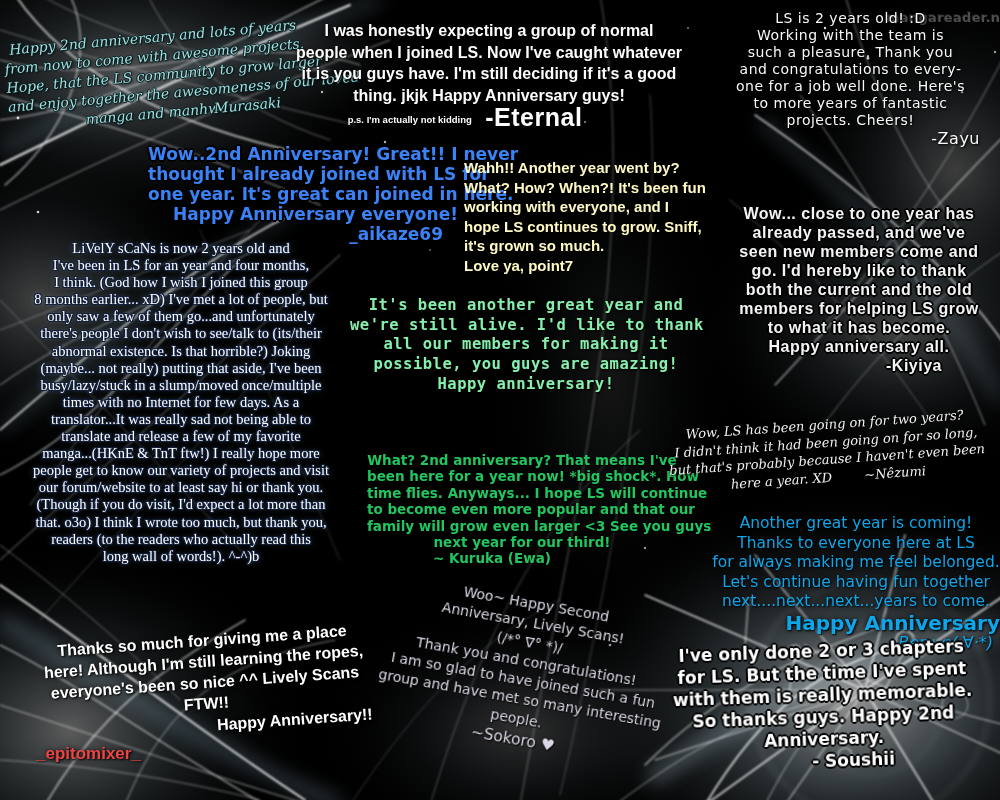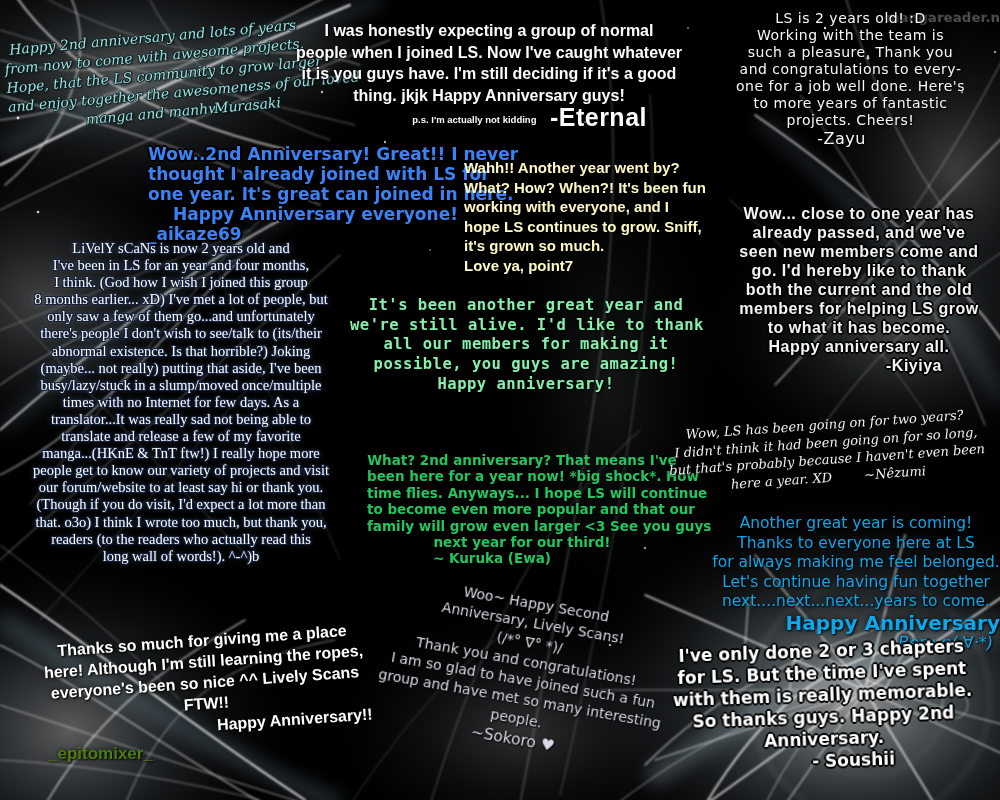--- a/index.html
+++ b/index.html
@@ -18,31 +18,31 @@
       -1px -1px 0 #13213d,1px -1px 0 #13213d,-1px 1px 0 #13213d,1px 1px 0 #13213d,0 0 6px rgba(150,180,230,.55);}
   .soft{text-shadow:1px 1px 2px rgba(0,0,0,.95),0 0 5px rgba(0,0,0,.85);}
 
   .m-murasaki{left:6px;top:28px;width:300px;transform:rotate(-5deg);text-align:center;
     font:italic 14px/19px "DejaVu Serif",serif;color:#a9dcda;
     text-shadow:-1px 0 0 #062226,1px 0 0 #062226,0 -1px 0 #062226,0 1px 0 #062226,1px 1px 2px #000;}
   .m-murasaki .sig{position:absolute;right:28px;bottom:0;}
 
   .m-eternal{left:283px;top:20px;width:412px;text-align:center;
     font:bold 16px/21.5px "Liberation Sans",sans-serif;color:#fdfdfd;}
-  .m-eternal .sigrow{text-align:right;padding-right:48px;margin-top:1px;}
+  .m-eternal .sigrow{padding-right:48px;margin-top:1px;}
   .m-eternal .ps{font-size:9.5px;margin-right:9px;vertical-align:3px;}
   .m-eternal .sig{font-size:25px;letter-spacing:.5px;}
 
   .m-zayu{left:703px;top:10px;width:295px;text-align:center;
     font:14px/17px "DejaVu Sans",sans-serif;color:#f8f8f8;letter-spacing:.5px;}
-  .m-zayu .sig{display:block;text-align:center;padding-right:18px;font-size:16px;margin-top:1px;}
+  .m-zayu .sig{display:block;text-align:right;padding-right:18px;font-size:16px;margin-top:1px;}
 
   .m-aikaze{left:112px;top:144px;width:335px;text-align:center;
     font:bold 17px/20px "DejaVu Sans",sans-serif;color:#3b82f6;margin-left:36px;}
-  .m-aikaze .sig{display:block;text-align:left;padding-right:40px;}
+  .m-aikaze .sig{display:block;text-align:right;padding-right:40px;}
 
   .m-point7{left:464px;top:158px;width:260px;text-align:left;
     font:bold 15px/19.5px "Liberation Sans",sans-serif;color:#fef9c3;}
 
   .m-kiyiya{left:716px;top:204px;width:286px;text-align:center;
     font:bold 16px/19px "Liberation Sans",sans-serif;color:#f4f4f4;letter-spacing:.5px;}
   .m-kiyiya .sig{display:block;text-align:center;padding-left:110px;}
 
   .m-eragon{left:2px;top:240px;width:358px;text-align:center;
     font:14.5px/17.1px "Liberation Serif",serif;color:#fff;}
@@ -64,22 +64,22 @@
   .m-nezumi .sig{margin-left:28px;}
 
   .m-beru{left:712px;top:514px;width:288px;text-align:center;
     font:15.5px/19.5px "DejaVu Sans",sans-serif;color:#0ea5e9;}
   .m-beru .anniv{display:block;text-align:right;font-weight:bold;font-size:20px;margin-top:2px;}
   .m-beru .sig{display:block;text-align:right;font-style:italic;font-size:16px;padding-right:7px;}
 
   .m-epitomixer{left:40px;top:630px;width:330px;transform:rotate(-4deg);text-align:center;
     font:bold 16px/21px "Liberation Sans",sans-serif;color:#fff;}
   .m-epitomixer .anniv{display:block;text-align:right;margin-top:1px;}
-  .m-epitomixer-sig{position:absolute;left:48px;top:744px;z-index:3;
-    font:bold 17px "Liberation Sans",sans-serif;color:#4d7c0f;
+  .m-epitomixer-sig{position:absolute;left:36px;top:744px;z-index:3;
+    font:bold 17px "Liberation Sans",sans-serif;color:#ef4444;
     text-shadow:1px 1px 2px rgba(0,0,0,.95),0 0 5px rgba(0,0,0,.85);}
 
   .m-sokoro{left:372px;top:594px;width:305px;transform:rotate(10deg);text-align:center;
     font:14px/19.3px "DejaVu Sans",sans-serif;color:#ddd8e6;
     text-shadow:1px 1px 1px #000,0 0 3px rgba(0,0,0,.8);}
   .m-sokoro .sig{display:block;text-align:center;font-size:15.5px;margin-top:2px;}
 
   .m-soushii{left:658px;top:640px;width:330px;transform:rotate(-2deg);text-align:center;
     font:bold 17px/22px "DejaVu Sans",sans-serif;color:#fff;}
   .m-soushii .sig{display:block;text-align:right;padding-right:95px;}

